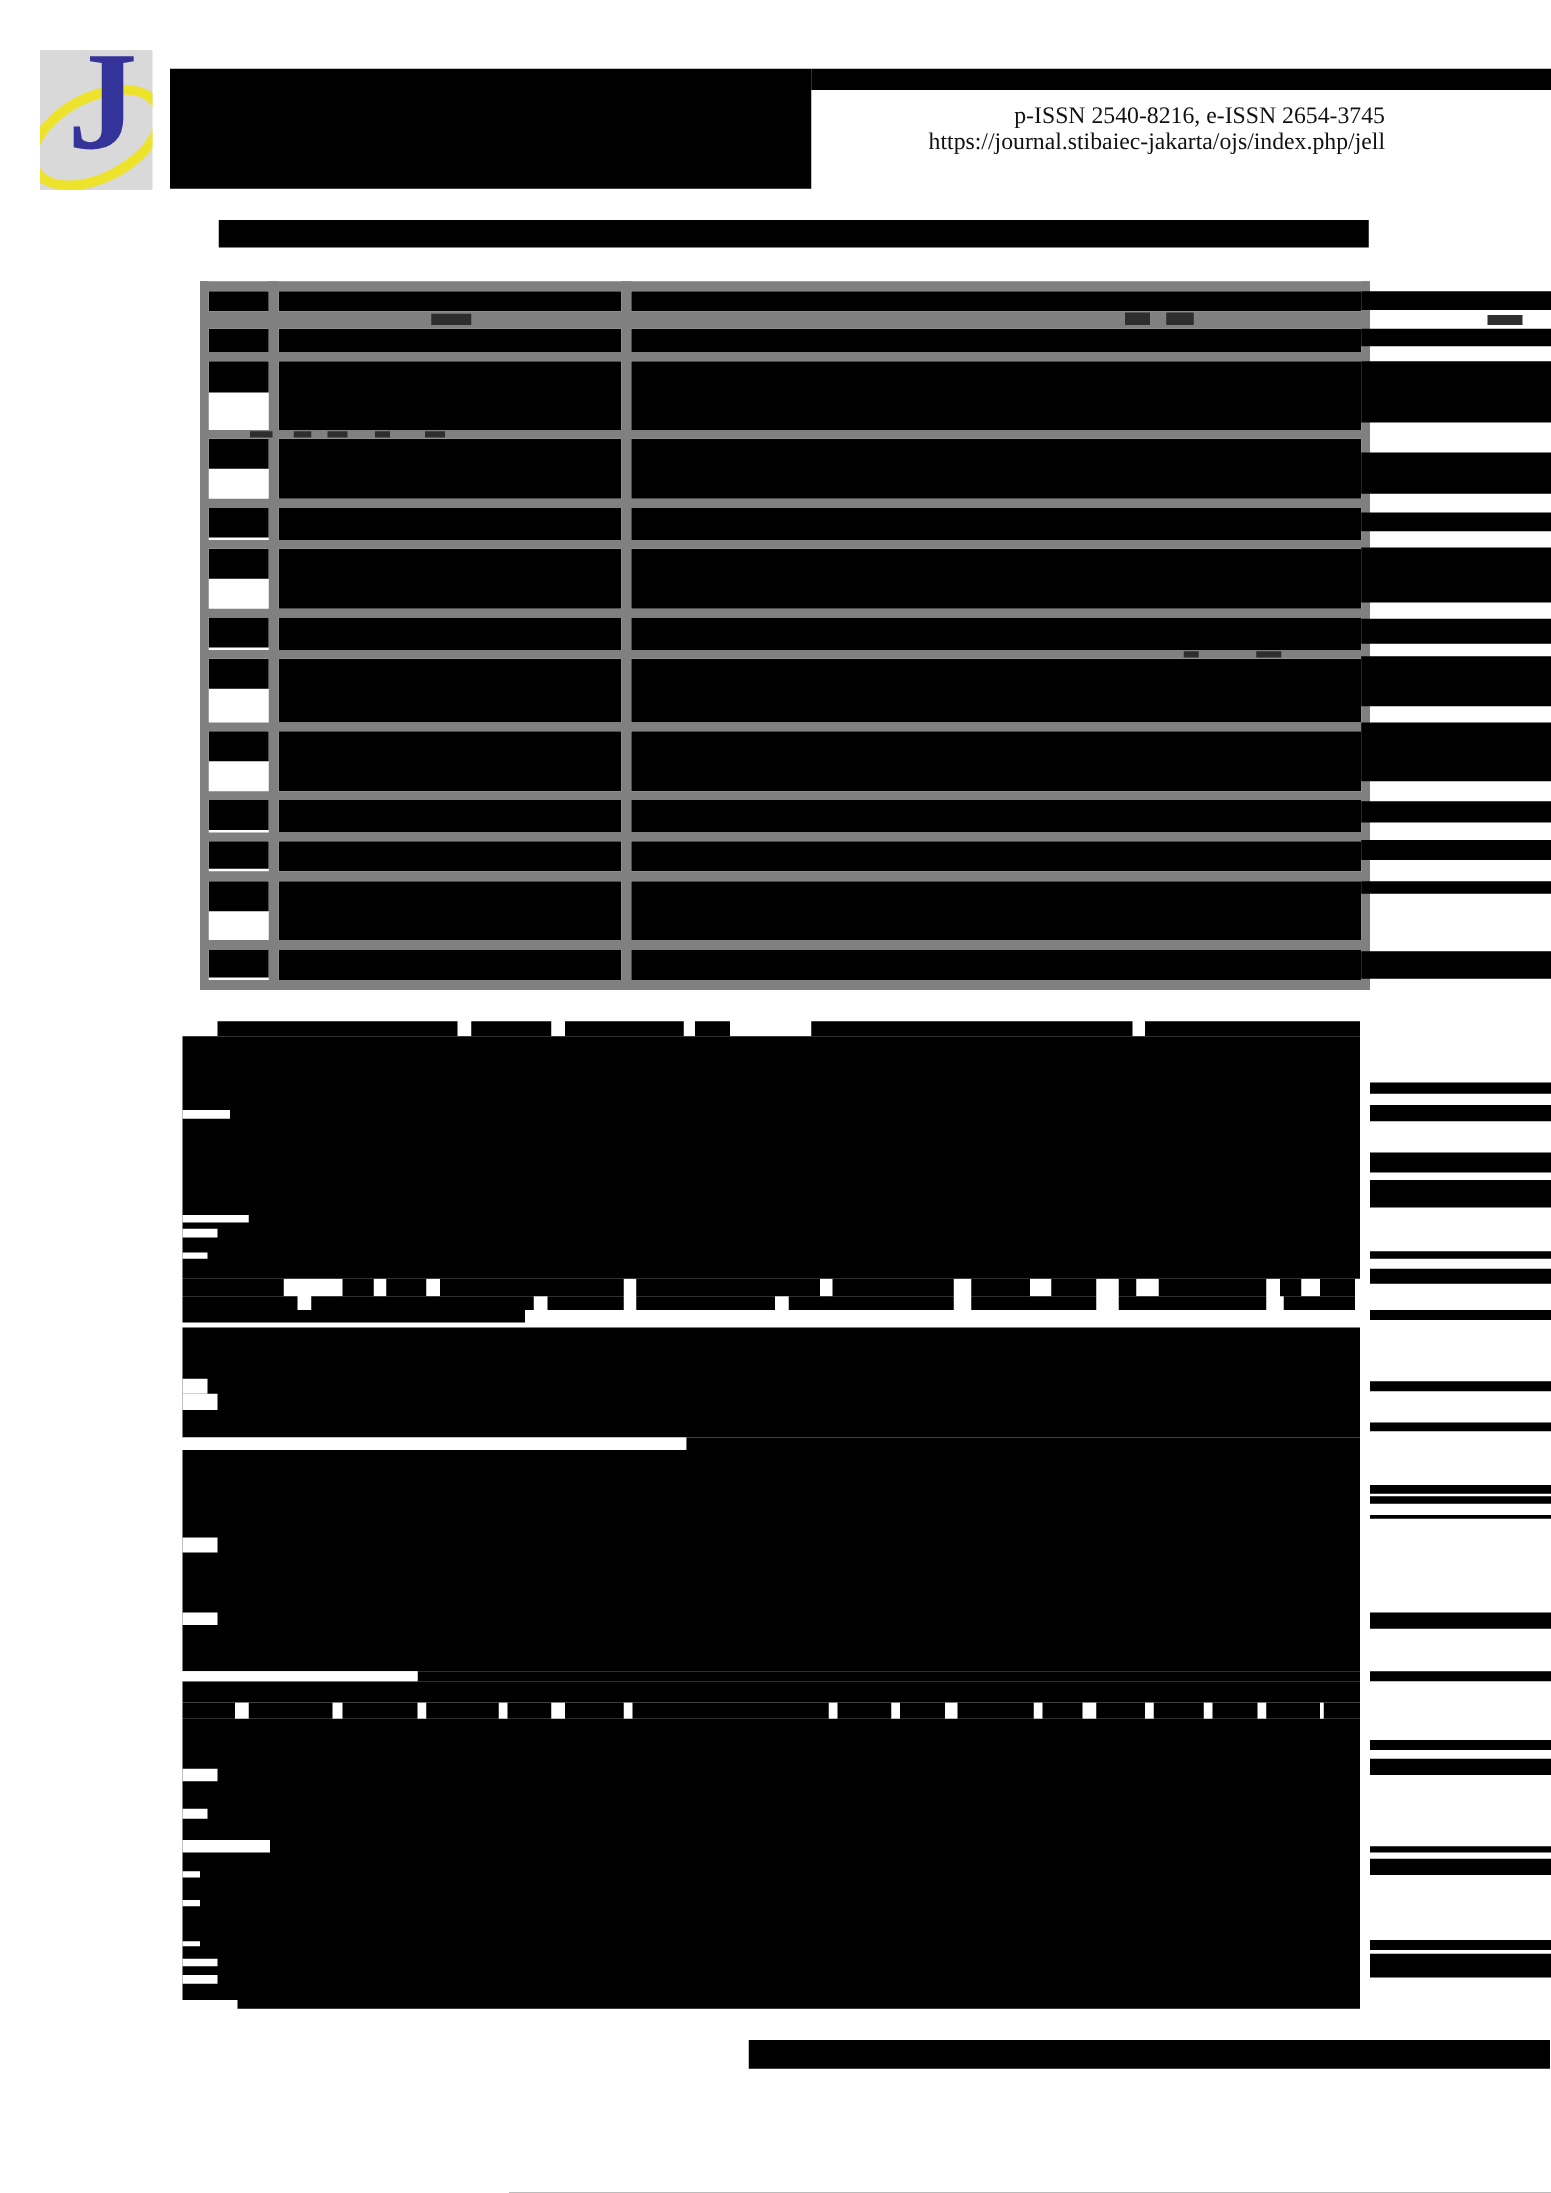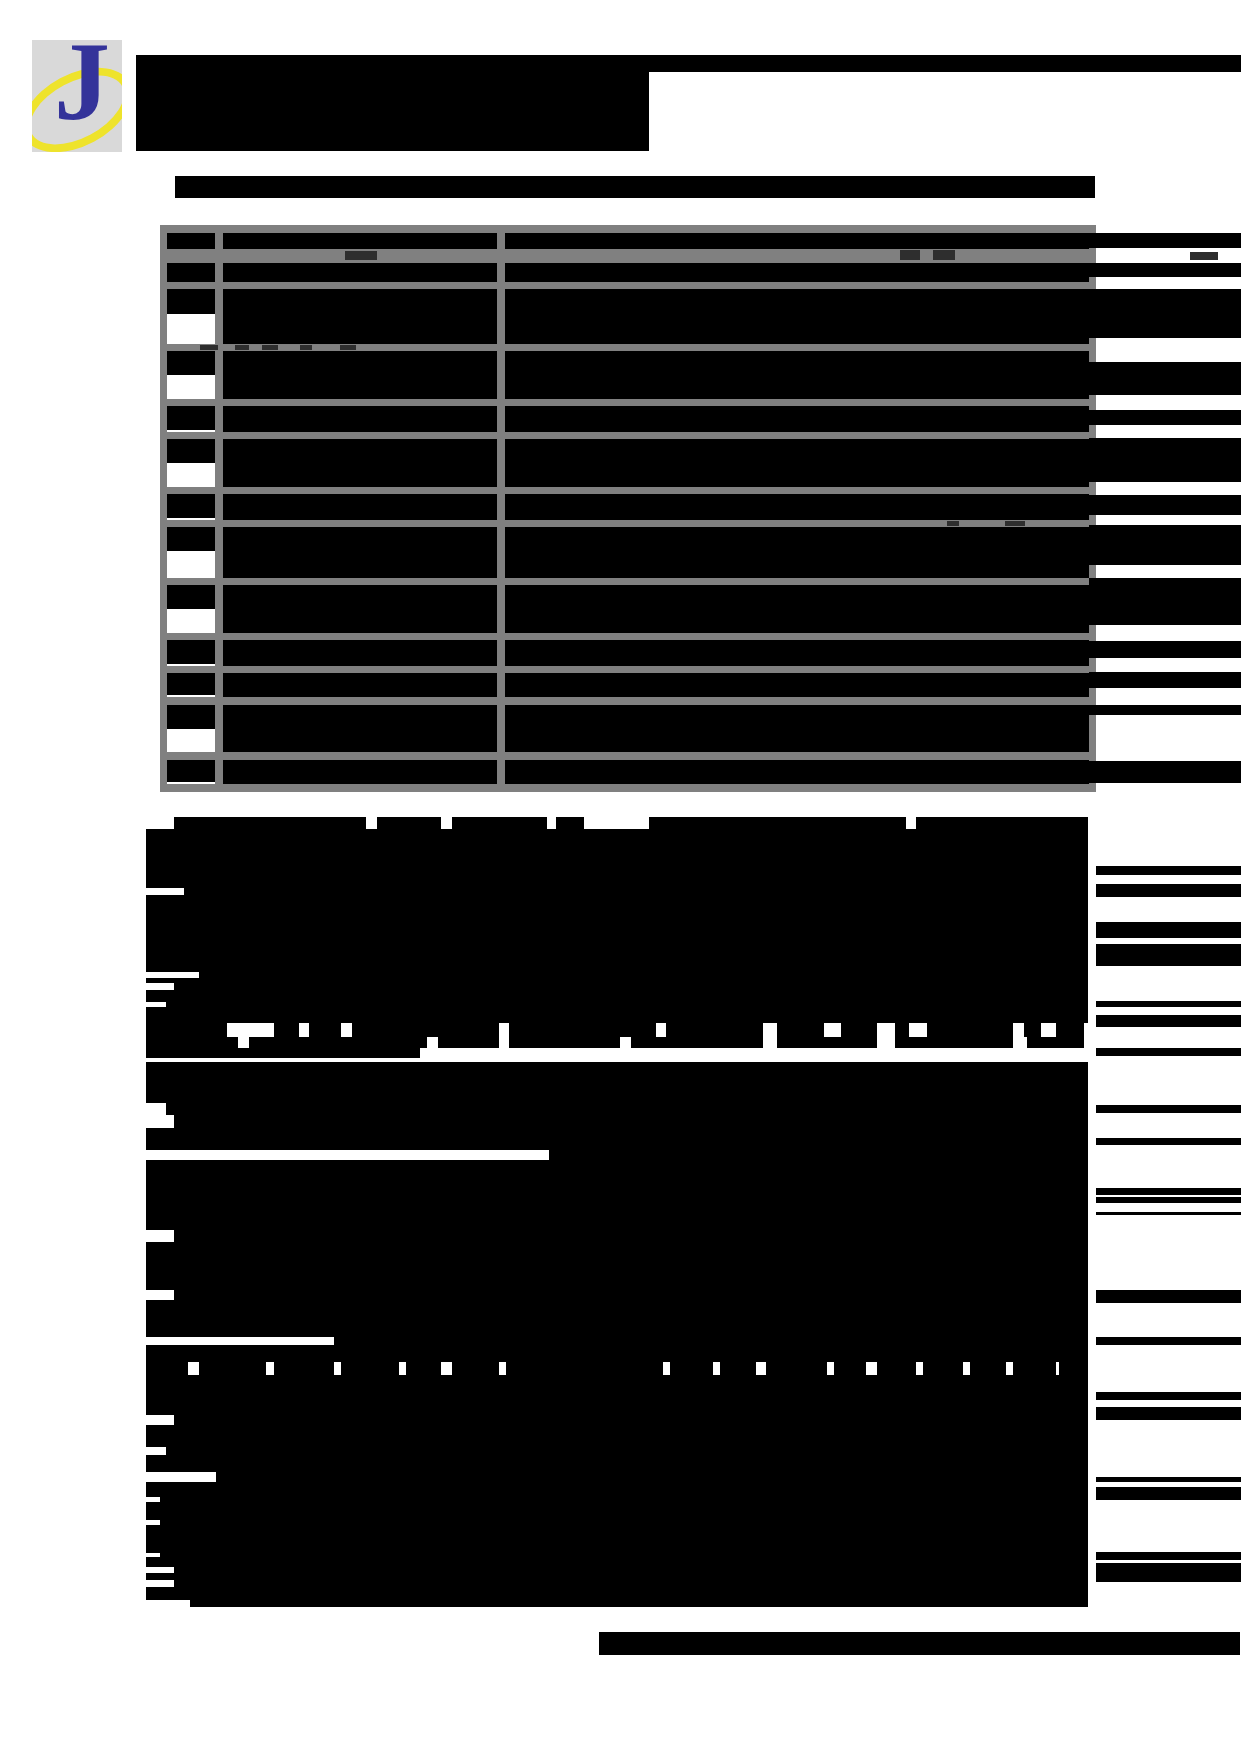--- a/index.html
+++ b/index.html
@@ -17,20 +17,24 @@
 </head>
 <body>
 
 <div class="page">
 
   <div class="logo-box">
     <div class="logo-swoosh"></div>
     <div class="logo-letter">J</div>
   </div>
 
+  <div class="issn">
+    <div>p-ISSN 2540-8216, e-ISSN 2654-3745</div>
+    <div>https://journal.stibaiec-jakarta/ojs/index.php/jell</div>
+  </div>
 
   <div class="layer">
       <div class="rect" style="left: 136px; top: 55px; width: 513px; height: 96px; background: rgb(0, 0, 0);"></div>
       <div class="rect" style="left: 649px; top: 55px; width: 592px; height: 17px; background: rgb(0, 0, 0);"></div>
       <div class="rect" style="left: 175px; top: 176px; width: 920px; height: 22px; background: rgb(0, 0, 0);"></div>
       <div class="rect" style="left: 167px; top: 233px; width: 48px; height: 16px; background: rgb(0, 0, 0);"></div>
       <div class="rect" style="left: 223px; top: 233px; width: 274px; height: 16px; background: rgb(0, 0, 0);"></div>
       <div class="rect" style="left: 505px; top: 233px; width: 584px; height: 16px; background: rgb(0, 0, 0);"></div>
       <div class="rect" style="left: 167px; top: 263px; width: 48px; height: 19px; background: rgb(0, 0, 0);"></div>
       <div class="rect" style="left: 223px; top: 263px; width: 274px; height: 19px; background: rgb(0, 0, 0);"></div>

